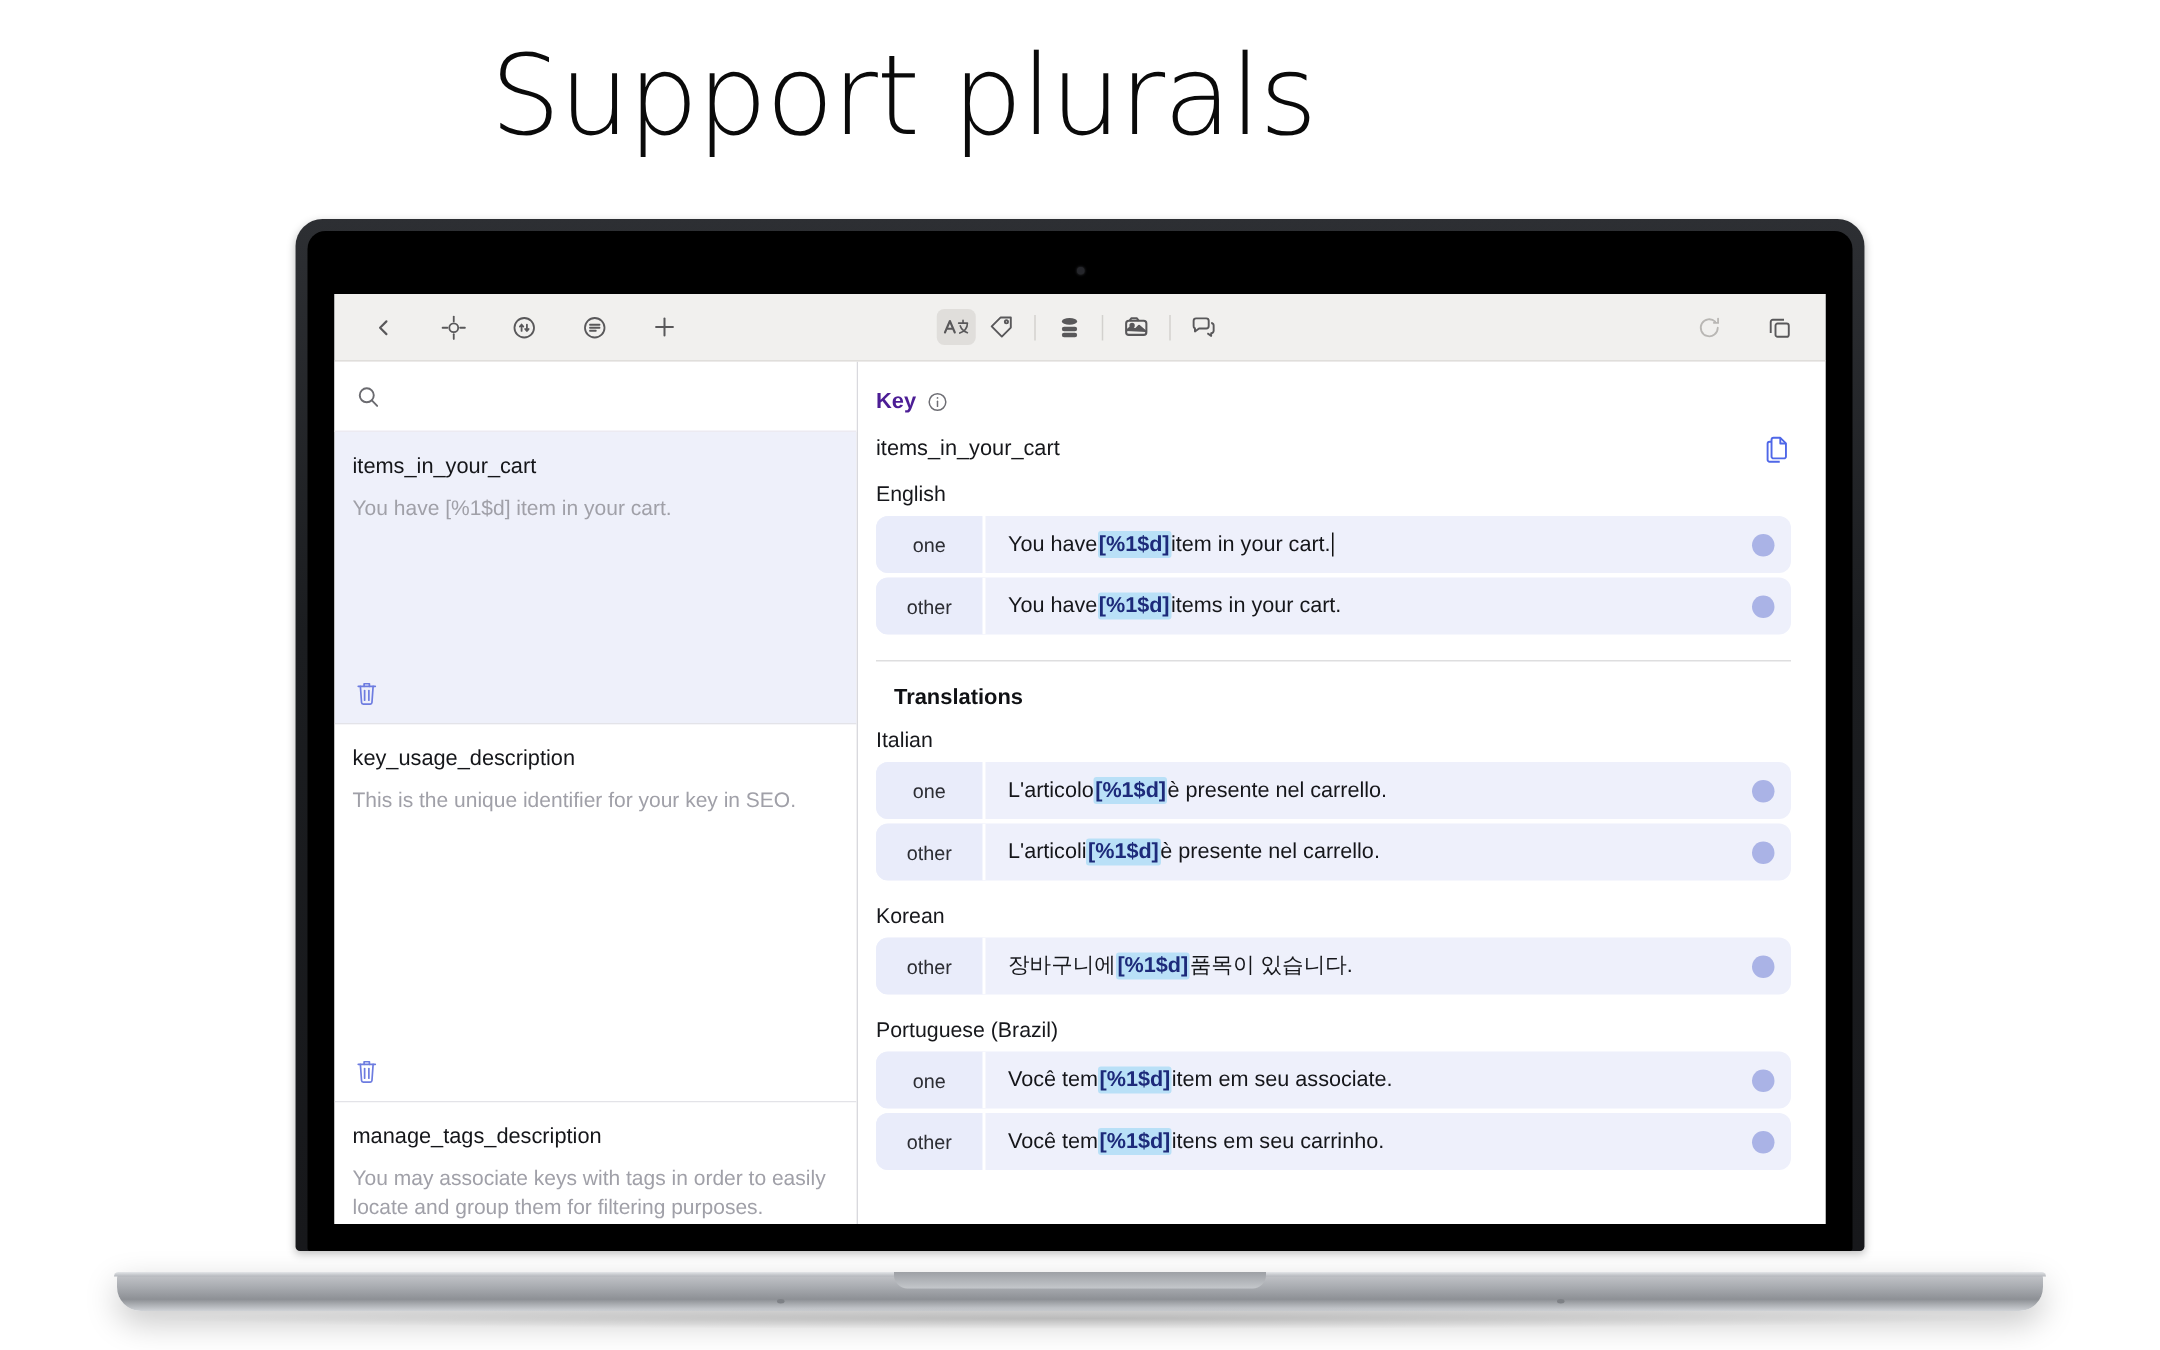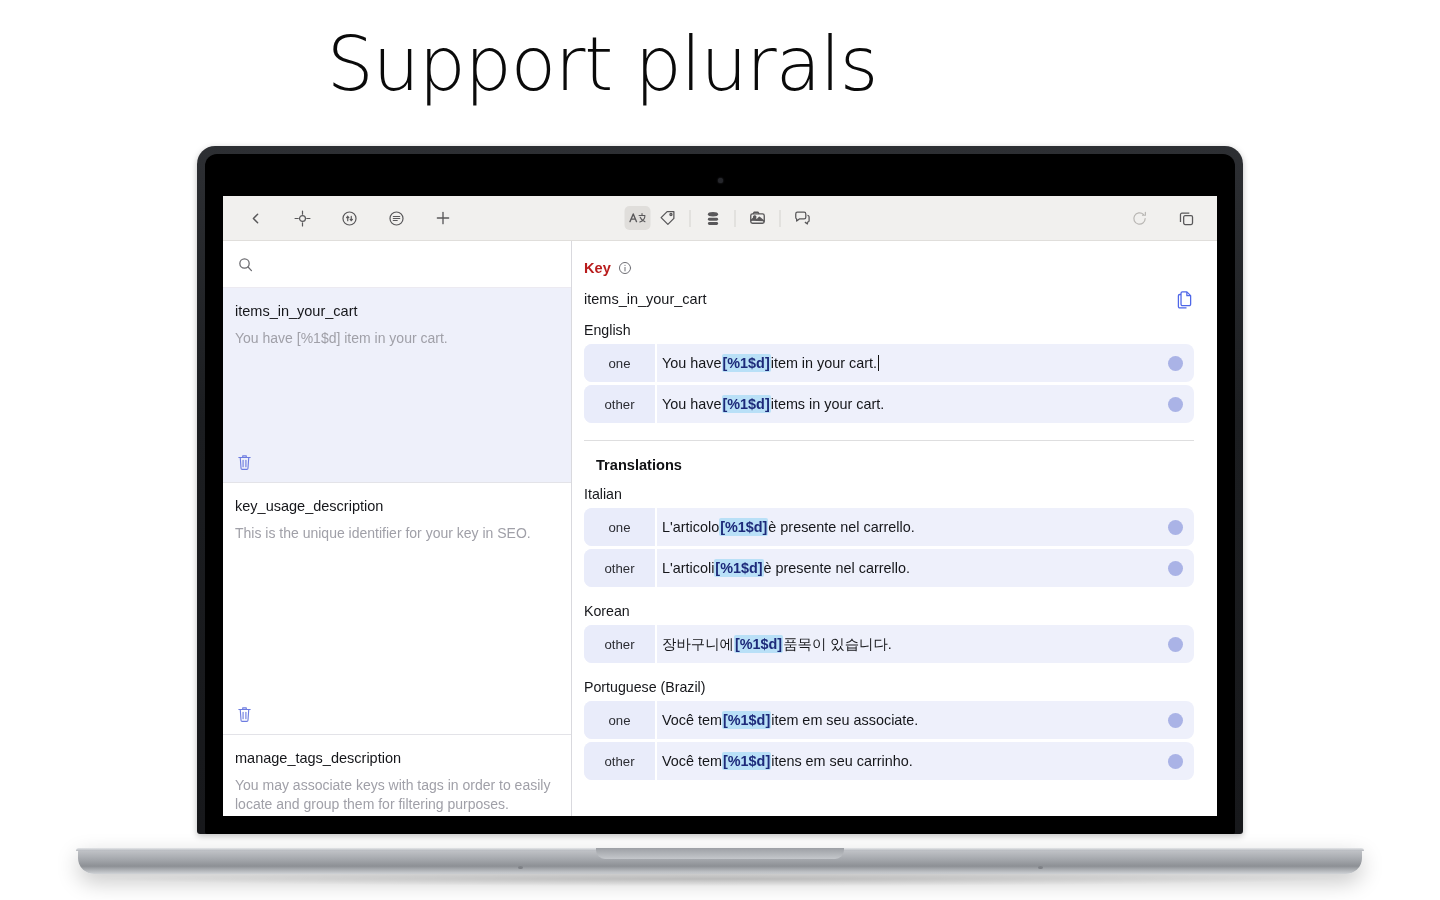--- a/index.html
+++ b/index.html
@@ -169,21 +169,21 @@
     color:#6d7ce0; display:flex;
   }
 
   
   .detail {
     flex:1; min-width:0; overflow:hidden;
     background:#fff; padding: 0 14px 0 0;
   }
   .detail-inner { padding: 0 0 0 0; }
   .sec-head {
-    font-size:14.6px; font-weight:bold; color:#b91c1c;
+    font-size:14.6px; font-weight:bold; color:#4c1d95;
     display:flex; align-items:center; gap:7px;
     padding: 19px 0 0 12px;
   }
   .info-icon { color:#6e6e74; display:flex; }
   .key-row {
     display:flex; align-items:center; justify-content:space-between;
     padding: 13px 9px 0 12px;
   }
   .key-value { font-size:14.5px; color:#16171b; }
   .copy-icon { color:#4f67e8; display:flex; cursor:default; }
@@ -203,21 +203,21 @@
   }
   .pl-form {
     width: 73px; flex:0 0 73px;
     background:#e9ecfa;
     display:flex; align-items:center; justify-content:center;
     font-size:13.2px; color:#2c2d33;
     border-right: 2px solid #ffffff;
   }
   .pl-text {
     flex:1; display:flex; align-items:center;
-    padding: 8px 10px 8px 5px;
+    padding: 8px 10px 8px 15px;
     font-size:14.4px; color:#15161a; line-height:1.3;
   }
   .ph {
     background:#b9e0f7; color:#1d2a7a; font-weight:bold;
     padding: 0 1px; border-radius:2px;
   }
   .caret {
     display:inline-block; width:1px; height:16px;
     background:#111; margin-left:1px; vertical-align:-3px;
   }

